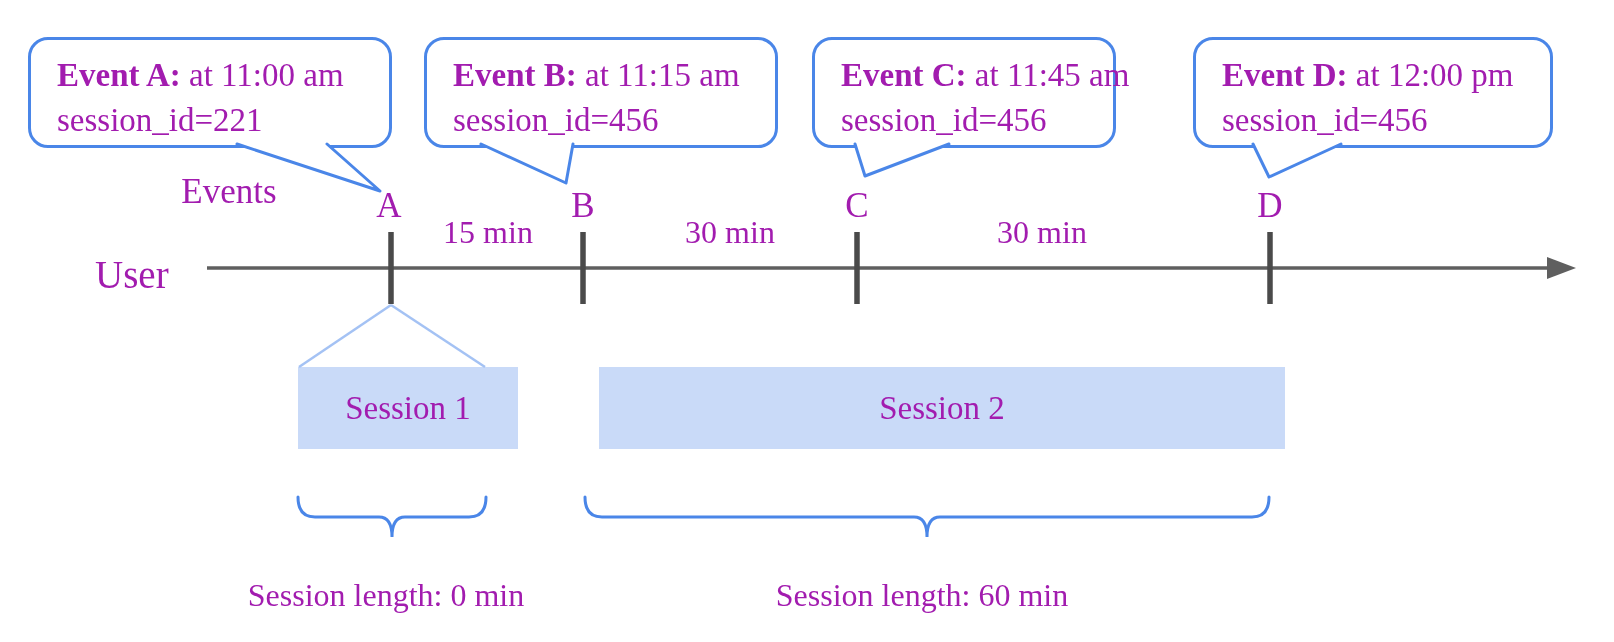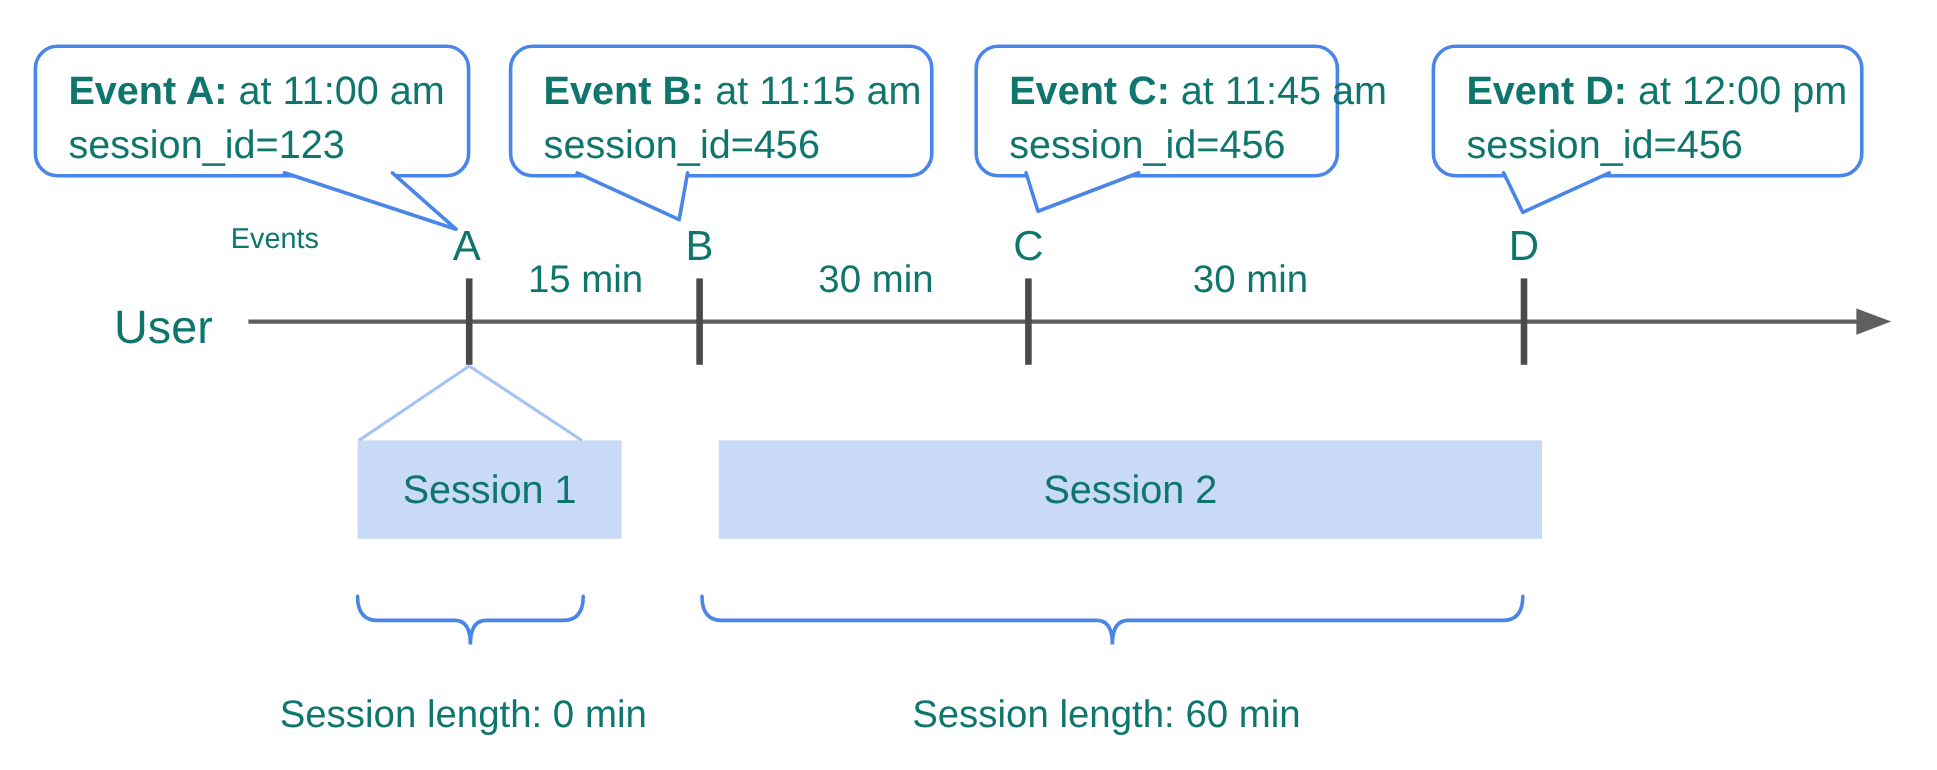--- a/index.html
+++ b/index.html
@@ -1,47 +1,47 @@
 <!DOCTYPE html>
 <html><head>
 <meta charset="utf-8">
 <style>
   html,body{margin:0;padding:0;background:#ffffff;}
   .stage{
     position:relative;width:1614px;height:642px;background:#fff;overflow:hidden;
-    font-family:Liberation Sans, sans-serif;color:#0f766e;
+    font-family:Liberation Serif, serif;color:#a21caf;
   }
   .callout{
     position:absolute;top:37px;height:111px;background:#fff;
     border:3px solid #4a86e8;border-radius:20px;box-sizing:border-box;
     padding:13px 10px 0 26px;font-size:33px;line-height:45px;white-space:nowrap;
   }
   .callout .b{font-weight:bold;}
   .lbl{position:absolute;white-space:nowrap;}
   .center{transform:translateX(-50%);}
-  .events-label{top:186px;font-size:24px;}
+  .events-label{top:172px;font-size:35px;}
   .marker{top:186px;font-size:35px;}
   .interval{top:214px;font-size:32px;}
   .user-label{left:95px;top:252px;font-size:39px;}
   .session-box{
     position:absolute;top:367px;height:82px;background:#c9daf8;
     display:flex;align-items:center;justify-content:center;font-size:33px;
   }
   .length-label{top:577px;font-size:32px;}
   svg.overlay{position:absolute;left:0;top:0;z-index:5;pointer-events:none;}
   .under{z-index:1;}
 </style>
 </head>
 <body>
 
 <div class="stage">
 
   <div class="callout under" style="left:28px;width:364px;">
     <div><span class="b">Event A:</span> <span>at 11:00 am</span></div>
-    <div>session_id=123</div>
+    <div>session_id=221</div>
   </div>
 
   <div class="callout under" style="left:424px;width:354px;">
     <div><span class="b">Event B:</span> <span>at 11:15 am</span></div>
     <div>session_id=456</div>
   </div>
 
   <div class="callout under" style="left:812px;width:304px;">
     <div><span class="b">Event C:</span> <span>at 11:45 am</span></div>
     <div>session_id=456</div>

